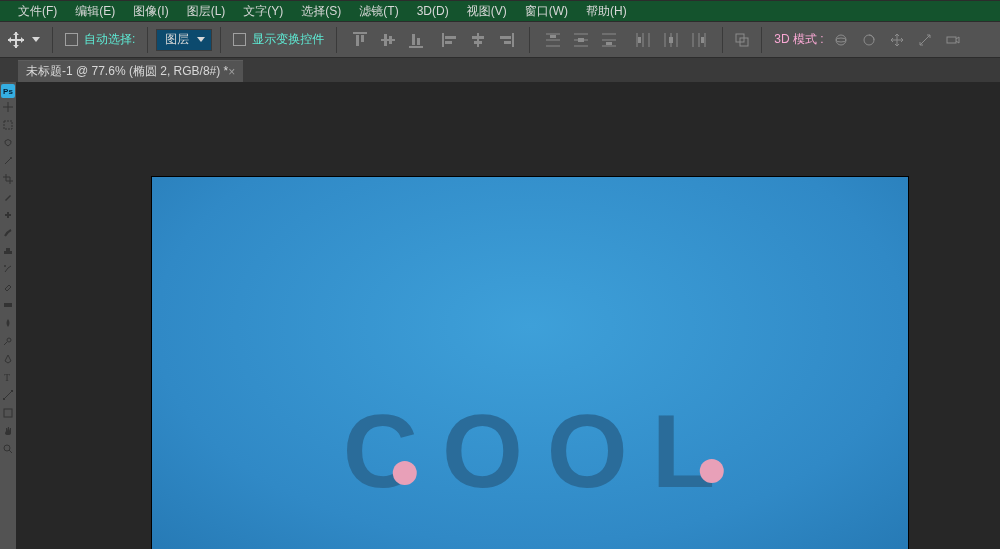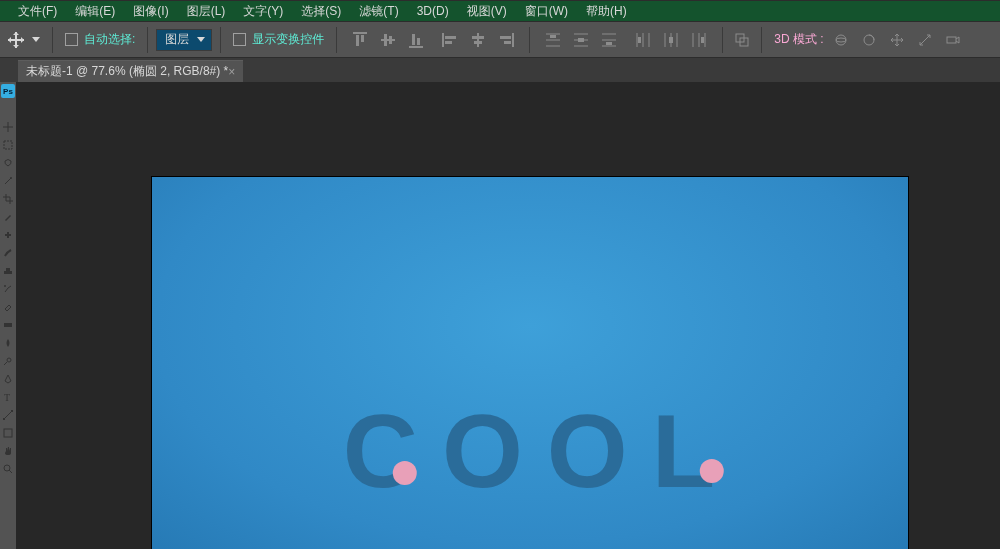--- a/index.html
+++ b/index.html
@@ -168,21 +168,21 @@
     padding-top: 2px;
   }
   .toolbox .ps-badge {
     width: 14px; height: 14px;
     background: #35aee2;
     color: #001e36;
     font-size: 8px;
     font-weight: bold;
     display: flex; align-items: center; justify-content: center;
     border-radius: 2px;
-    margin-bottom: 20px;
+    margin-bottom: 0;
   }
   .tool-slot {
     width: 14px; height: 18px;
     display: flex; align-items: center; justify-content: center;
     color: #3a3a3a;
   }
   .tool-slot svg { display:block; }
 
   
   .canvas-area {

